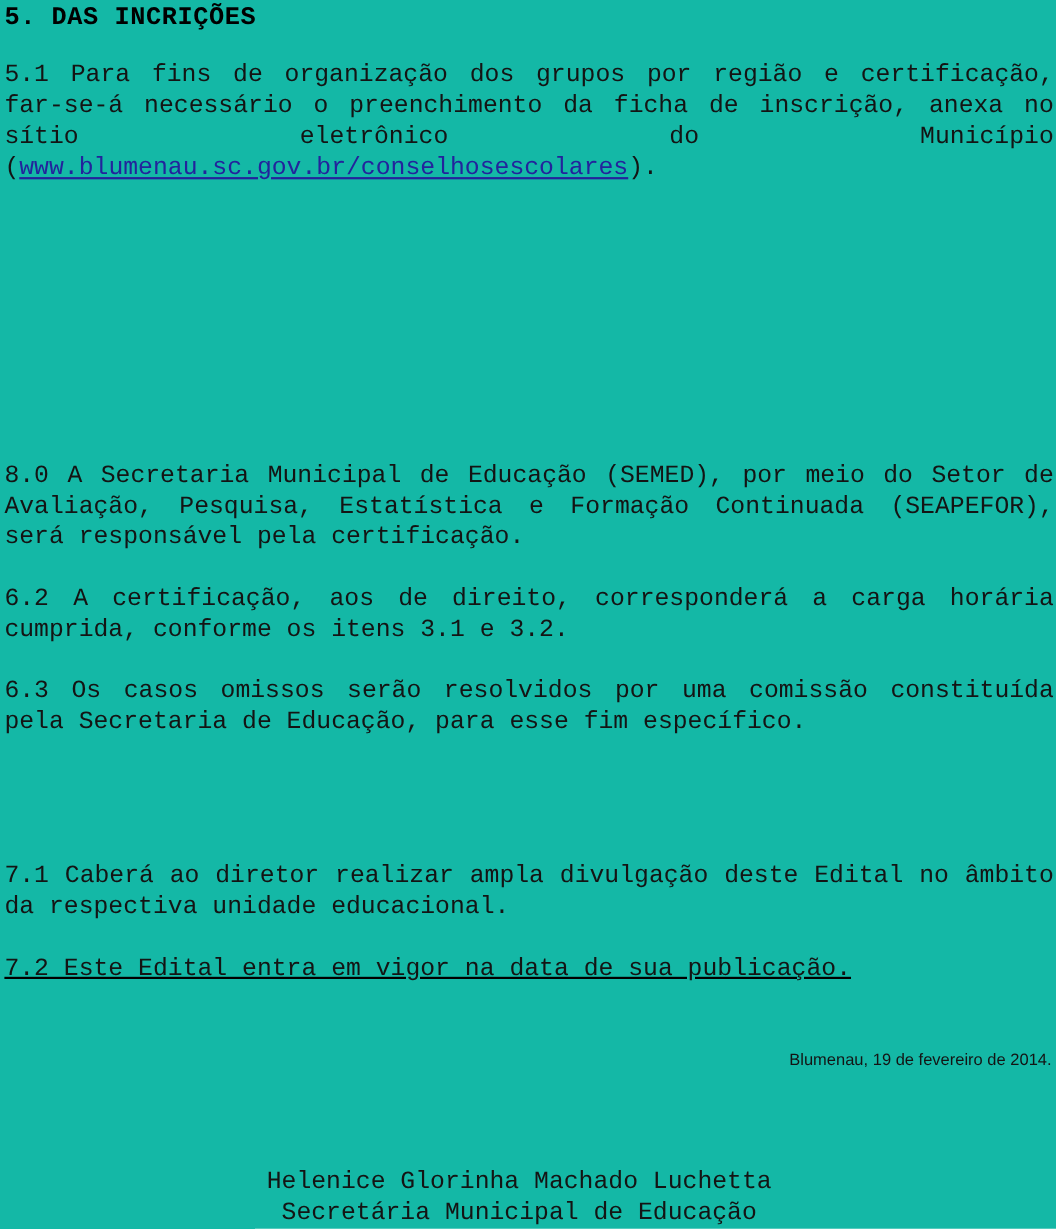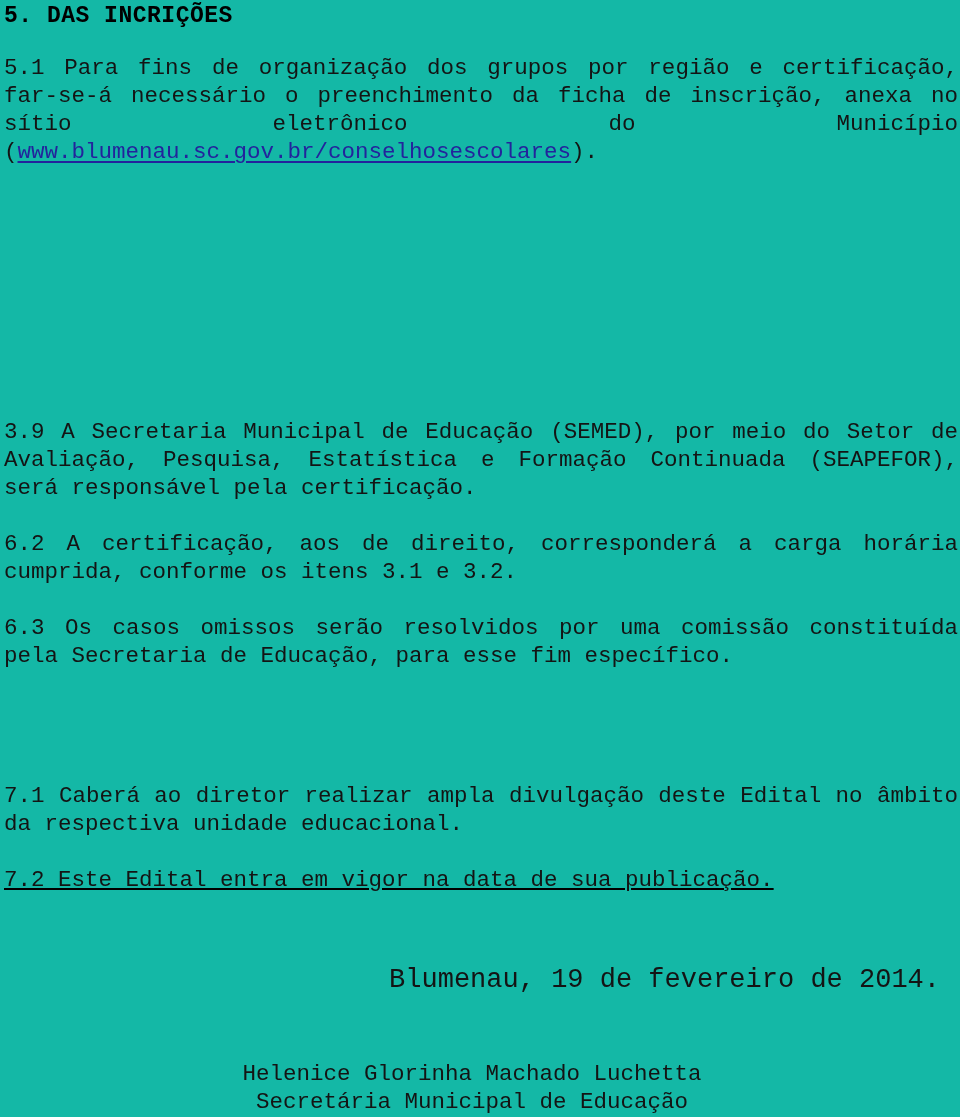--- a/index.html
+++ b/index.html
@@ -52,27 +52,27 @@
     display: inline-block;
     width: 100%;
   }
 
   a.doc-link {
     color: #23239c;
     text-underline-offset: 3px;
   }
 
   .date-line {
-    font-family: Liberation Mono, monospace;
-    font-size: 27px;
+    font-family: Liberation Sans, sans-serif;
+    font-size: 15px;
     line-height: 28px;
     text-align: right;
     padding-right: 2px;
     color: #141414;
-    margin: 16px;
+    margin: 0;
   }
 
   .signature-block {
     margin: 0;
     text-align: center;
     padding-right: 18px;
   }
   .signature-line {
     font-family: "Liberation Mono", "DejaVu Sans Mono", monospace;
     font-size: 22.5px;
@@ -105,21 +105,21 @@
     <h2 class="section-heading">5. DAS INCRIÇÕES</h2>
   </div>
 
   <div id="block-p51">
     <p class="para full-justify"><span>5.1 Para fins de organização dos grupos por região e certificação, far-se-á necessário o preenchimento da ficha de inscrição, anexa no sítio eletrônico do Município (</span><a class="doc-link" href="#">www.blumenau.sc.gov.br/conselhosescolares</a><span>).</span></p>
   </div>
 
 
 
   <div id="block-p61">
-    <p class="para">3.9 A Secretaria Municipal de Educação (SEMED), por meio do Setor de Avaliação, Pesquisa, Estatística e Formação Continuada (SEAPEFOR), será responsável pela certificação.</p>
+    <p class="para">8.0 A Secretaria Municipal de Educação (SEMED), por meio do Setor de Avaliação, Pesquisa, Estatística e Formação Continuada (SEAPEFOR), será responsável pela certificação.</p>
   </div>
 
   <div id="block-p62">
     <p class="para">6.2 A certificação, aos de direito, corresponderá a carga horária cumprida, conforme os itens 3.1 e 3.2.</p>
   </div>
 
   <div id="block-p63">
     <p class="para">6.3 Os casos omissos serão resolvidos por uma comissão constituída pela Secretaria de Educação, para esse fim específico.</p>
   </div>
 

